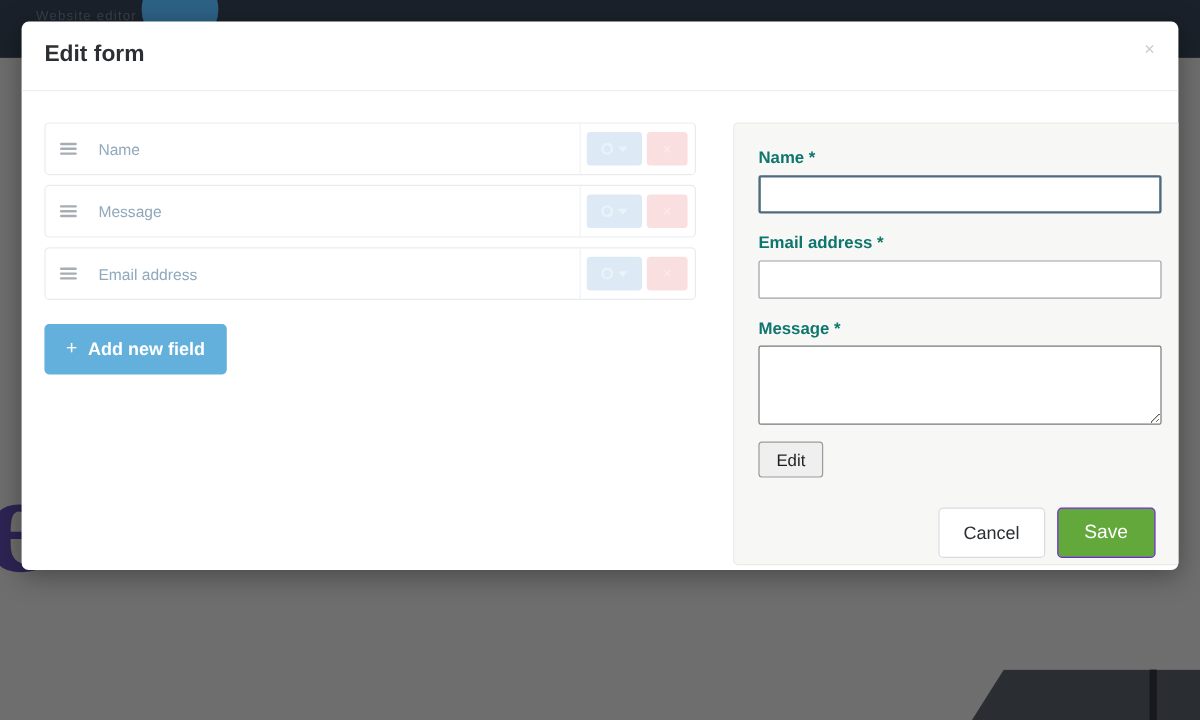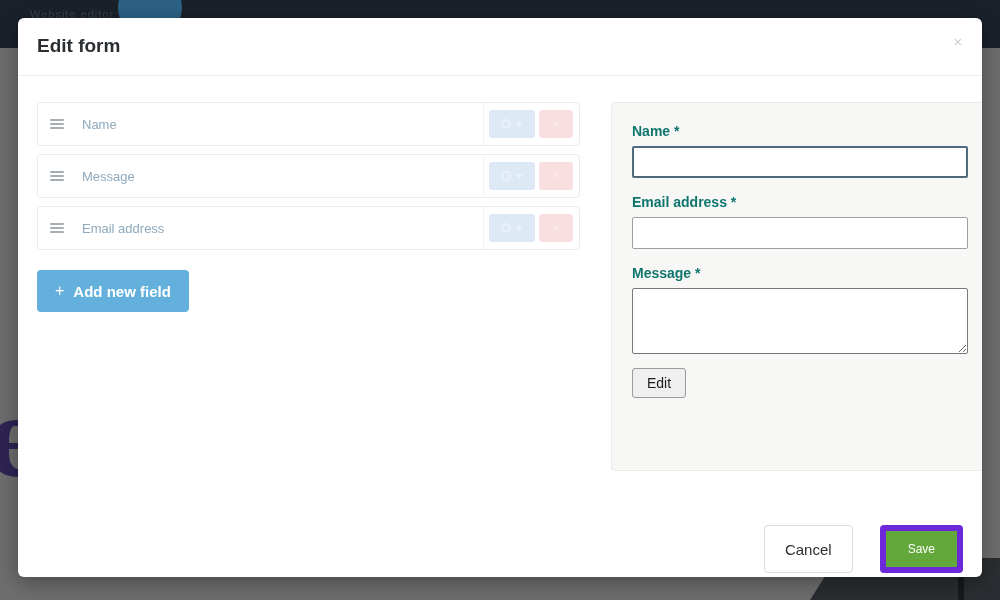--- a/index.html
+++ b/index.html
@@ -67,21 +67,21 @@
     position: absolute;
     right: 36px; bottom: 0;
     width: 6px; height: 42px;
     background: #17191c;
   }
 
   
   #modal {
     position: absolute;
     left: 18px; top: 18px;
-    width: 964px; height: 559px;
+    width: 964px; height: 457px;
     background: #ffffff;
     border-radius: 6px;
     box-shadow: 0 5px 22px rgba(0,0,0,0.35);
     overflow: hidden;
   }
 
   #modal-header {
     position: relative;
     height: 57px;
     border-bottom: 1px solid #eceef0;
@@ -298,38 +298,38 @@
   #modal-footer {
     position: absolute;
     left: 0; bottom: 0;
     width: 964px;
     height: 60px;
   }
   #footer-actions {
     position: absolute;
     right: 19px; top: 8px;
     display: flex;
-    gap: 27px;
+    gap: 10px;
   }
   #cancel-button {
     background: #ffffff;
     border: 1px solid #d9dcdf;
     border-radius: 4px;
     color: #2b2f33;
     font-size: 15px;
     font-family: "Liberation Sans", sans-serif;
     padding: 11px 20px;
     cursor: pointer;
   }
   #save-button {
     background: #63a83a;
-    border: 6px solid #6d28d9;
+    border: 1px solid #6d28d9;
     border-radius: 4px;
     color: #ffffff;
-    font-size: 12px;
+    font-size: 16px;
     font-family: "Liberation Sans", sans-serif;
     padding: 11px 22px;
     cursor: pointer;
   }
 </style>
 </head>
 <body>
 
 <div id="backdrop-layer">
   <div id="bg-page">

